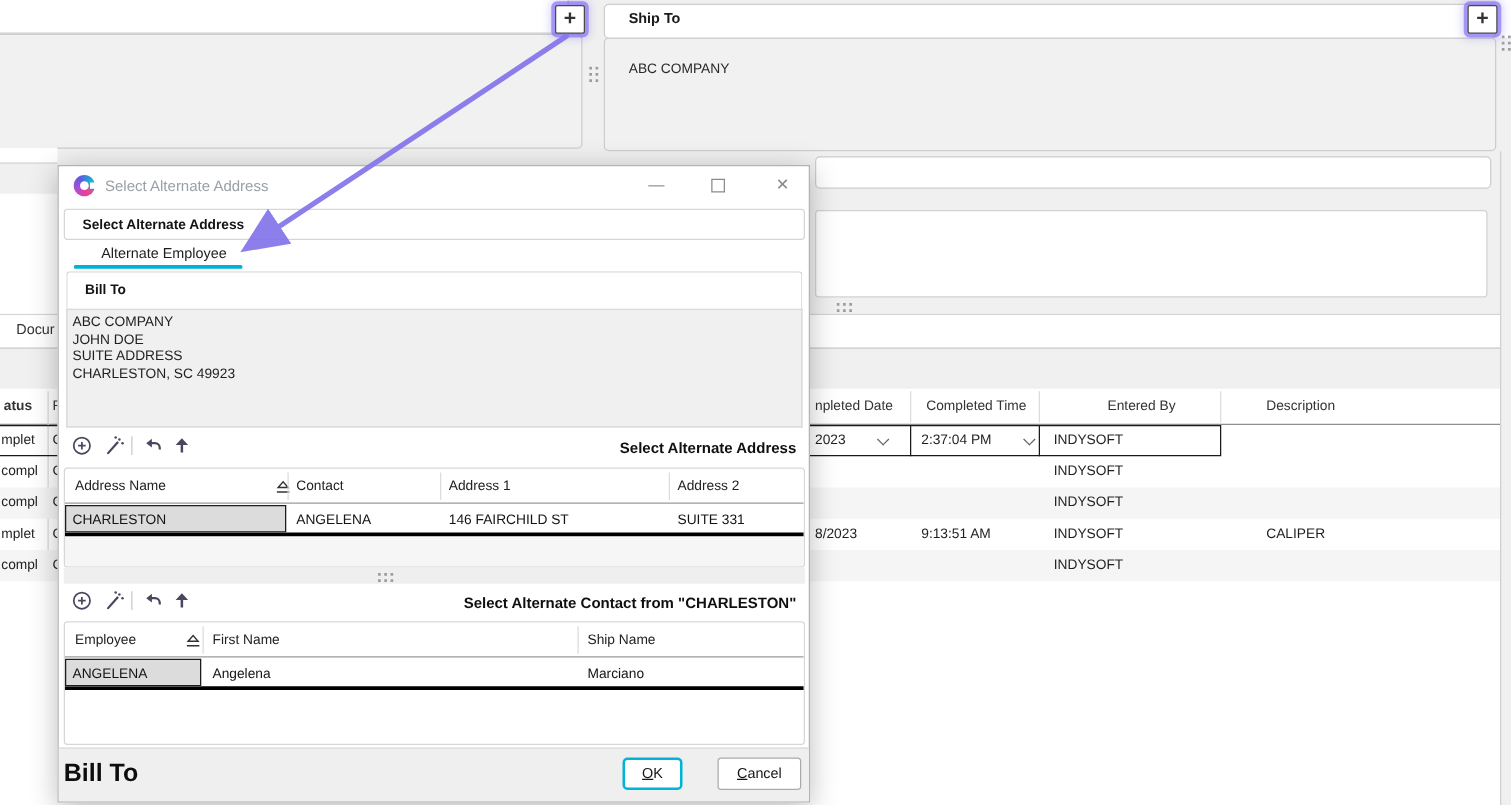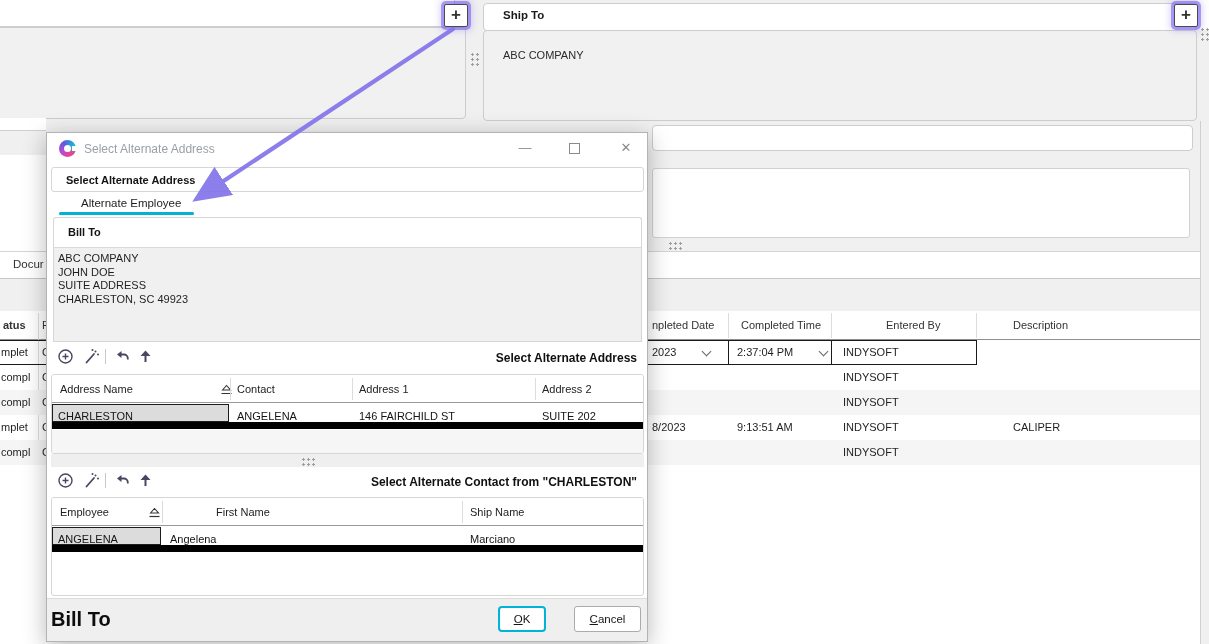--- a/index.html
+++ b/index.html
@@ -56,21 +56,21 @@
   .billto-body { background:#f0f0f0; border:1px solid #d6d6d6; border-top:1px solid #d9d9d9;
                  font-size:11px; line-height:13.5px; color:#1f1f1f; padding:4px 0 0 4px; }
 
   .tool-caption { font-size:12px; font-weight:bold; color:#101010; white-space:nowrap; }
   .tb-icon { width:17px; height:17px; display:block; cursor:pointer; }
   .tb-sep { width:1px; height:15px; background:#c9c9c9; }
 
   .gridbox { border:1px solid #d6d6d6; border-radius:3px; background:#fff; overflow:hidden; }
   .grid-hdr { position:absolute; left:0; right:0; top:0; height:28px; background:#fff; border-bottom:1px solid #9b9b9b; }
   .grid-hdr .h { position:absolute; top:8px; font-size:11px; color:#222; white-space:nowrap; }
-  .grid-row { position:absolute; left:0; right:0; height:25px; background:#fff; border-bottom:7px solid #000000; }
+  .grid-row { position:absolute; left:0; right:0; height:25px; background:#fff; border-bottom:3px solid #000000; }
   .grid-row .c { position:absolute; top:6px; font-size:11px; color:#141414; white-space:nowrap; }
   .sel-cell { position:absolute; top:0; bottom:0; background:#dcdcdc; border:1px solid #1c1c1c; }
   .alt-strip { background:#f6f6f6; }
   .splitter { background:#efefef; }
 
   .footer { background:#efefef; border-top:1px solid #dcdcdc; }
   .footer-heading { font-size:20px; font-weight:bold; color:#0d0d0d; }
   .btn { background:#fff; font-size:11.5px; color:#151515; text-align:center; cursor:pointer; }
   .btn-ok { border:2px solid #00b4d8; border-radius:4px; line-height:22px; }
   .btn-cancel { border:1px solid #ababab; border-radius:3px; line-height:24px; }
@@ -229,21 +229,21 @@
         <div class="abs vline" style="left:300px; top:3px; height:22px;"></div>
         <span class="h" style="left:307px;">Address 1</span>
         <div class="abs vline" style="left:483px; top:3px; height:22px;"></div>
         <span class="h" style="left:490px;">Address 2</span>
       </div>
       <div class="grid-row" style="top:29px;">
         <div class="sel-cell" style="left:0; width:177px;"></div>
         <span class="c" style="left:6px;">CHARLESTON</span>
         <span class="c" style="left:185px;">ANGELENA</span>
         <span class="c" style="left:307px;">146 FAIRCHILD ST</span>
-        <span class="c" style="left:490px;">SUITE 202</span>
+        <span class="c" style="left:490px;">SUITE 331</span>
       </div>
       <div class="abs alt-strip" style="left:0; right:0; top:55px; height:24px;"></div>
     </div>
 
     <div class="abs splitter" style="left:4px; top:321px; width:593px; height:13px;">
       <div class="dots-h" style="position:absolute; left:250px; top:3px;"></div>
     </div>
 
     <svg class="abs tb-icon" style="left:10px; top:339px;" viewBox="0 0 17 17">
       <circle cx="8.5" cy="8.5" r="6.5" fill="none" stroke="#4a4660" stroke-width="1.4"></circle>
@@ -267,21 +267,21 @@
     <span class="abs tool-caption" style="right:10px; top:342px;">Select Alternate Contact from "CHARLESTON"</span>
 
     <div class="abs gridbox" style="left:4px; top:364px; width:593px; height:99px;">
       <div class="grid-hdr">
         <span class="h" style="left:8px;">Employee</span>
         <svg class="abs" style="left:96px; top:9px;" width="13" height="11" viewBox="0 0 13 11">
           <path d="M2.5 6 L6.5 1.5 L10.5 6 Z" fill="none" stroke="#333" stroke-width="1.1"></path>
           <path d="M1.5 9.5 h10" stroke="#333" stroke-width="1.2"></path>
         </svg>
         <div class="abs vline" style="left:110px; top:3px; height:22px;"></div>
-        <span class="h" style="left:118px;margin-left:46px;">First Name</span>
+        <span class="h" style="left:118px;">First Name</span>
         <div class="abs vline" style="left:410px; top:3px; height:22px;"></div>
         <span class="h" style="left:418px;">Ship Name</span>
       </div>
       <div class="grid-row" style="top:29px;">
         <div class="sel-cell" style="left:0; width:109px;"></div>
         <span class="c" style="left:6px;">ANGELENA</span>
         <span class="c" style="left:118px;">Angelena</span>
         <span class="c" style="left:418px;">Marciano</span>
       </div>
     </div>

